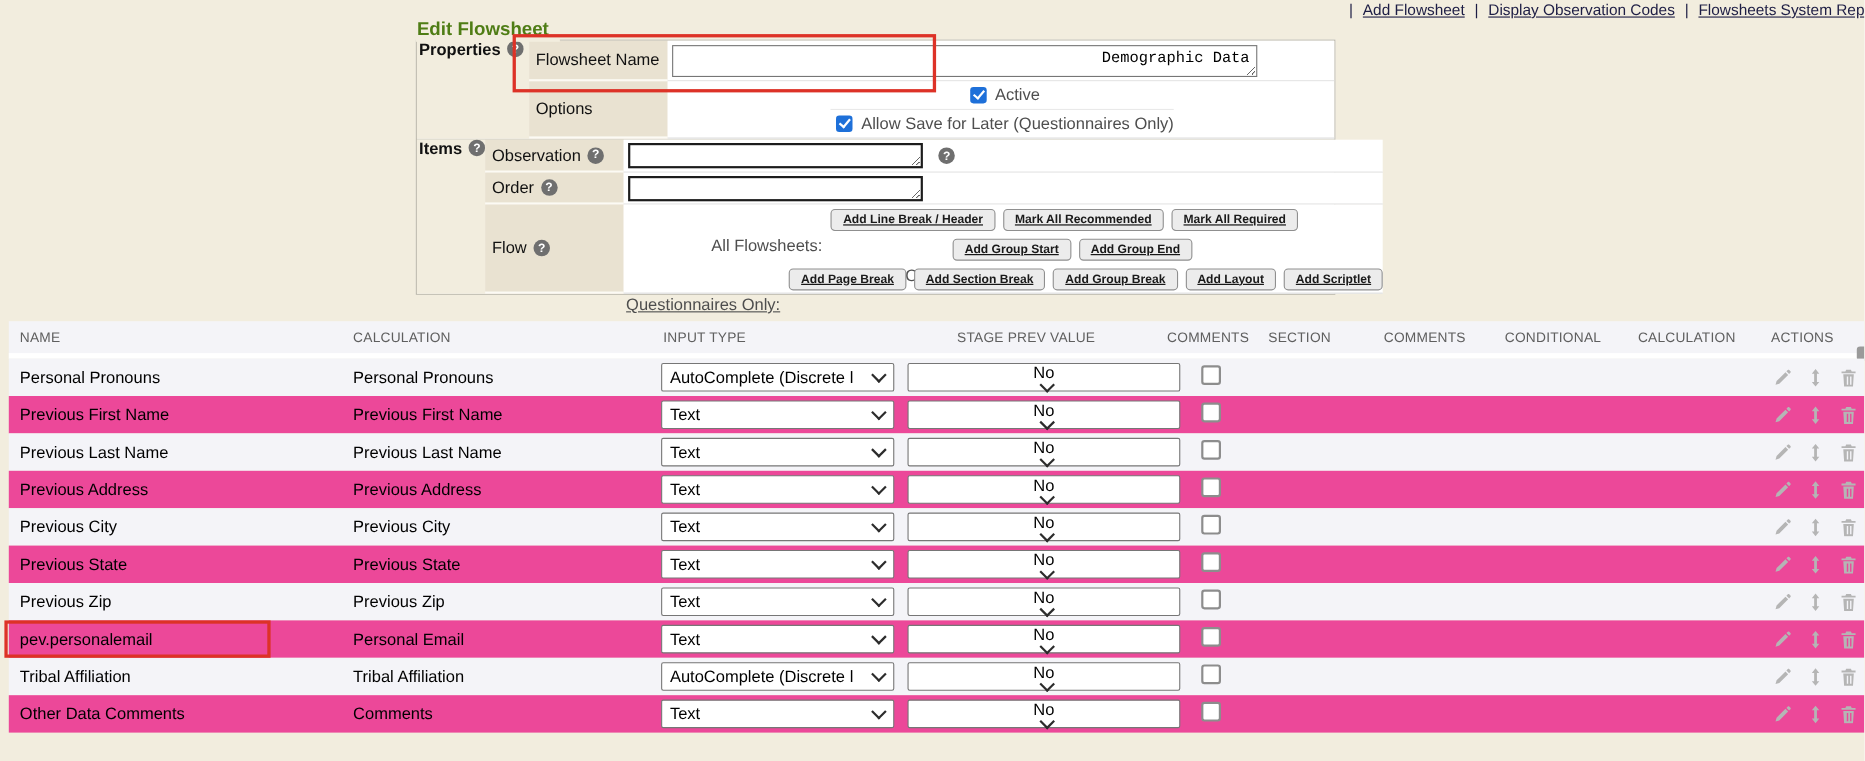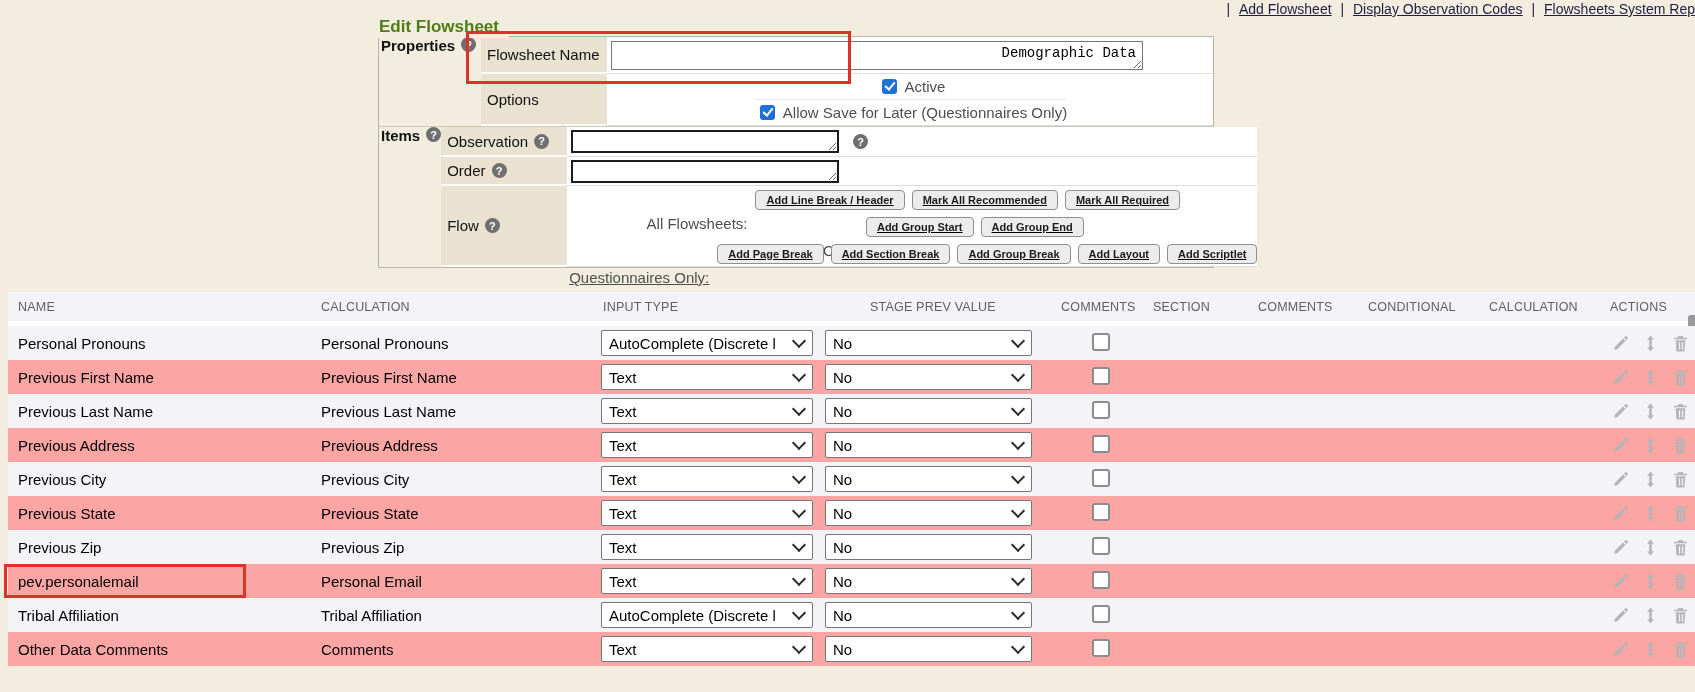--- a/index.html
+++ b/index.html
@@ -60,31 +60,31 @@
 
   
   .itable{position:absolute;left:8px;top:292px;width:1687px;}
   .thead,.trow{display:grid;grid-template-columns:303px 282px 224px 234px 92px 105px 110px 121px 121px 80px;
     align-items:center;padding-left:10px;box-sizing:border-box;}
   .thead{position:relative;height:34px;background:#f4f4f8;border-bottom:5px solid #fff;
     font-size:12.5px;color:#5f5f5f;letter-spacing:.2px;}
   .thead .h-stage{padding-left:43px;}
   .trow{position:relative;height:34px;font-size:15px;color:#000;}
   .trow.odd{background:#f4f4f8;}
-  .trow.even{background:#fca5a5;}
+  .trow.even{background:#ec4899;}
   .cell{min-width:0;}
   .cell-comments{padding-left:31px;}
   .cell-actions{display:flex;align-items:center;gap:13px;padding-left:2px;}
   .aicon{width:17px;height:17px;display:inline-flex;cursor:pointer;}
   .aicon svg{width:17px;height:17px;}
 
   .sel{height:26px;background:#fff;border:1px solid #767676;border-radius:2px;display:flex;
     align-items:center;justify-content:space-between;padding:0 7px;box-sizing:border-box;cursor:pointer;}
   .sel-input{width:212px;margin-left:-2px;}
-  .sel-stage{width:207px;margin-left:-2px;}
+  .sel-stage{width:248px;margin-left:-2px;flex-direction:column;}
   .sel-text{white-space:nowrap;overflow:hidden;}
   .chev{width:8px;height:8px;border-right:2px solid #2c2c2c;border-bottom:2px solid #2c2c2c;
     transform:rotate(45deg);flex:none;margin:-4px 1px 0 6px;}
 
   .row-highlight{display:none;}
   .trow.hl .row-highlight{display:block;position:absolute;left:-4px;top:0;width:242px;height:34px;
     border:3px solid #dd3227;box-sizing:border-box;pointer-events:none;z-index:5;}
 
   .hfrag{position:absolute;right:0;top:23px;width:7px;height:13px;background:#9a9a9a;border-radius:3px 0 0 3px;}
 </style>

